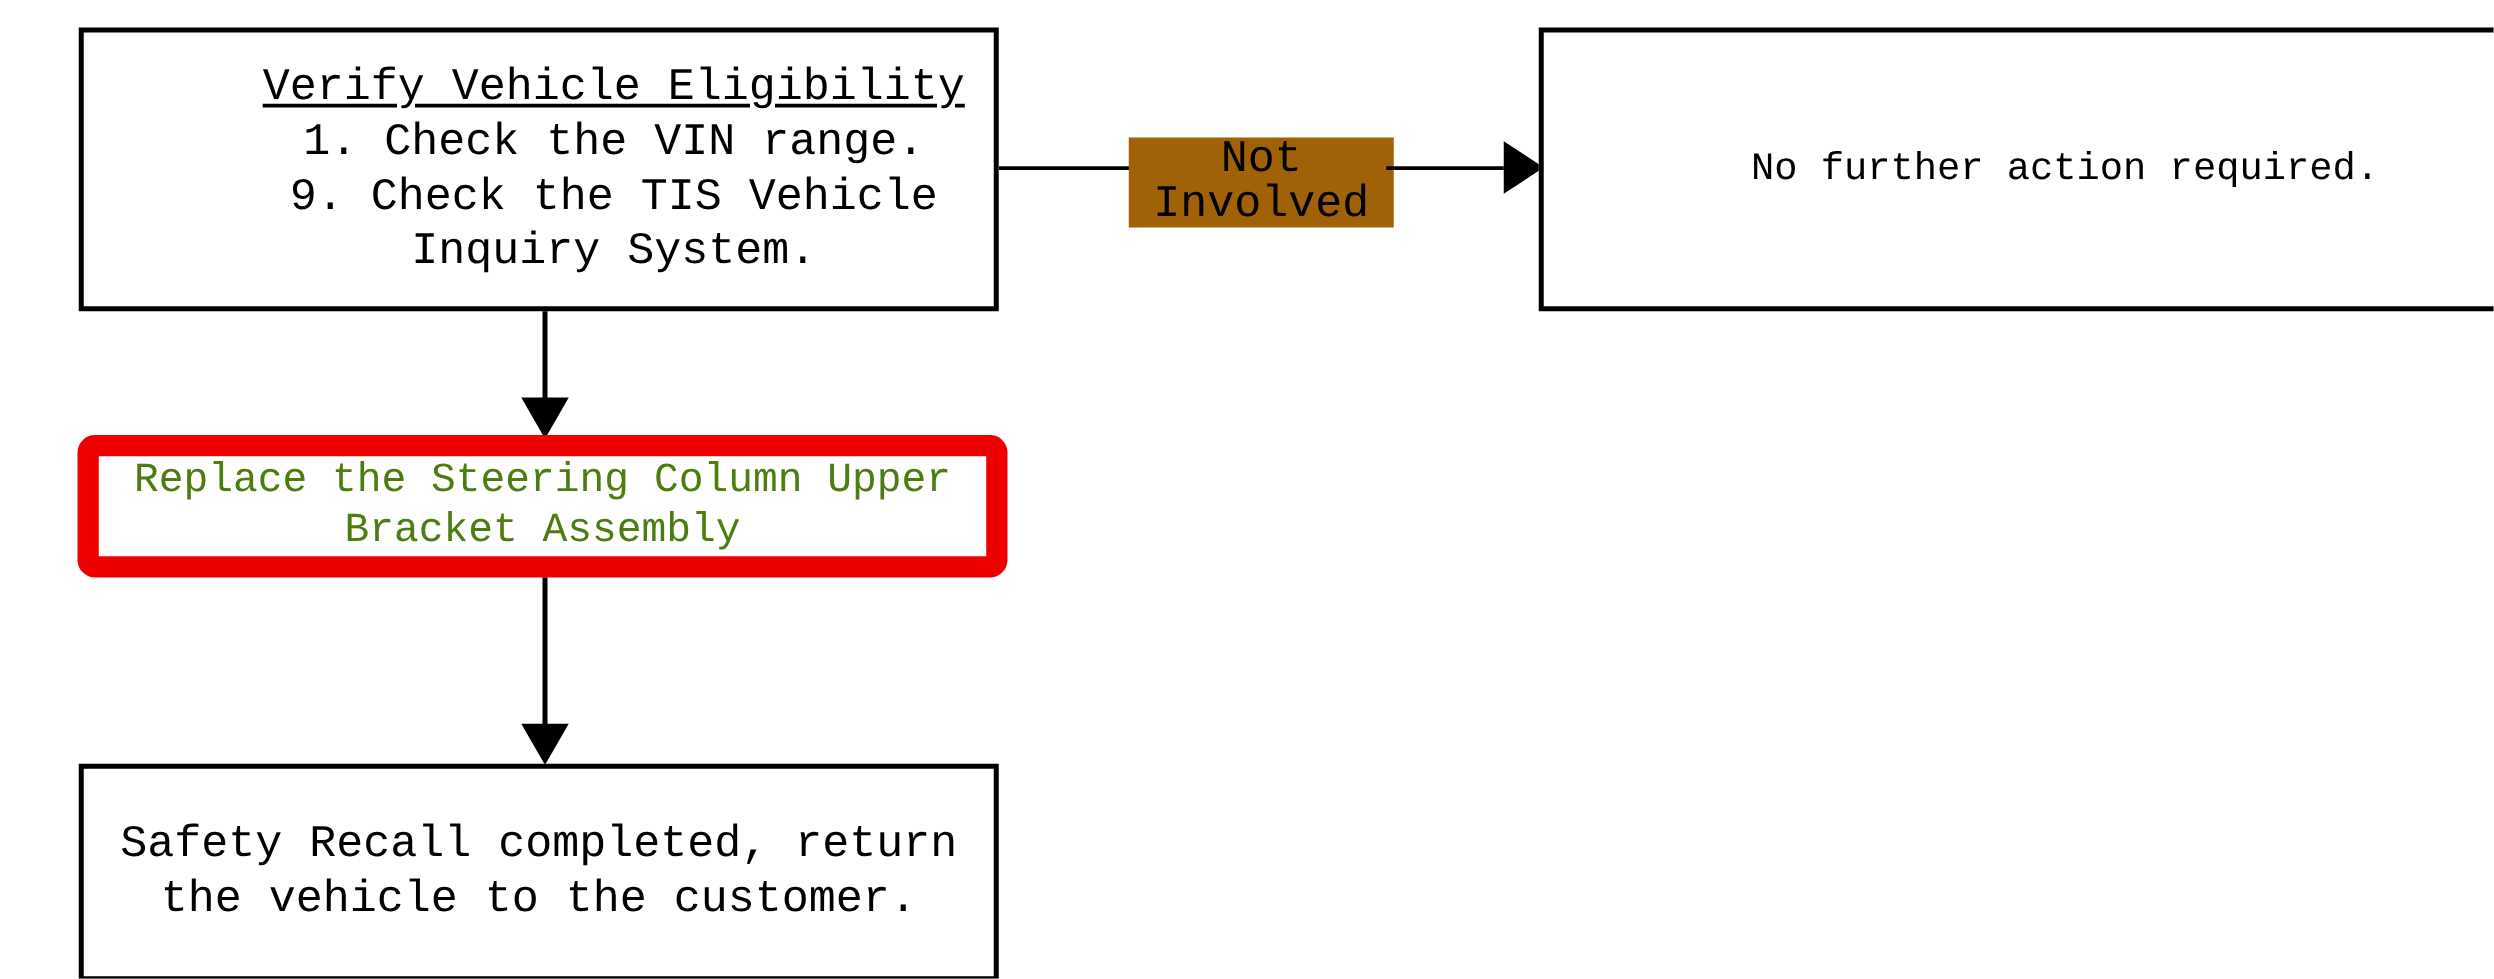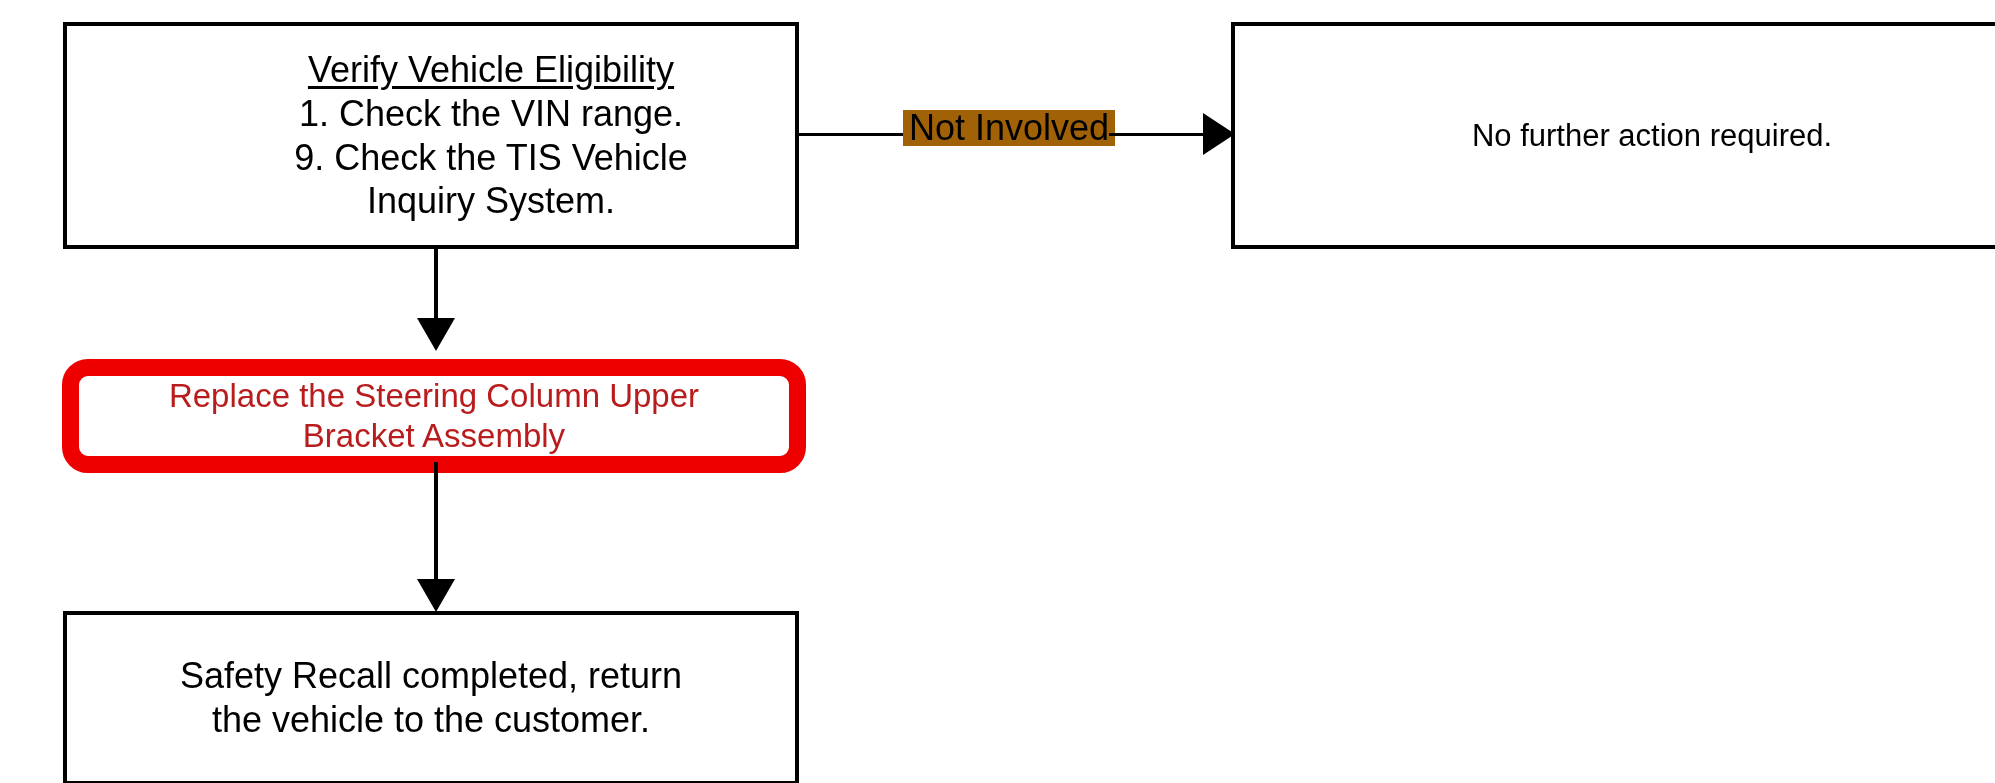--- a/index.html
+++ b/index.html
@@ -5,43 +5,42 @@
   html, body {
     margin: 0;
     padding: 0;
     background: #ffffff;
   }
   #canvas {
     position: relative;
     width: 1995px;
     height: 783px;
     background: #ffffff;
-    font-family: Liberation Sans, sans-serif;
+    font-family: Liberation Mono, monospace;
     overflow: hidden;
   }
 
   
   .node {
     position: absolute;
     box-sizing: border-box;
     background: #ffffff;
     display: flex;
     align-items: center;
     justify-content: center;
     text-align: center;
     color: #000000;
   }
   .node.plain {
     border: 4px solid #000000;
   }
   .node.highlight {
     border: 17px solid #ee0000;
-    border-radius: 26px;
-    color: #b91c1c;
-    margin-top: 11px;
+    border-radius: 14px;
+    color: #4d7c0f;
   }
   .node-text {
     display: block;
     line-height: 1.22;
     white-space: pre-line;
   }
 
   
   #node-verify {
     left: 63px;  top: 22px;

